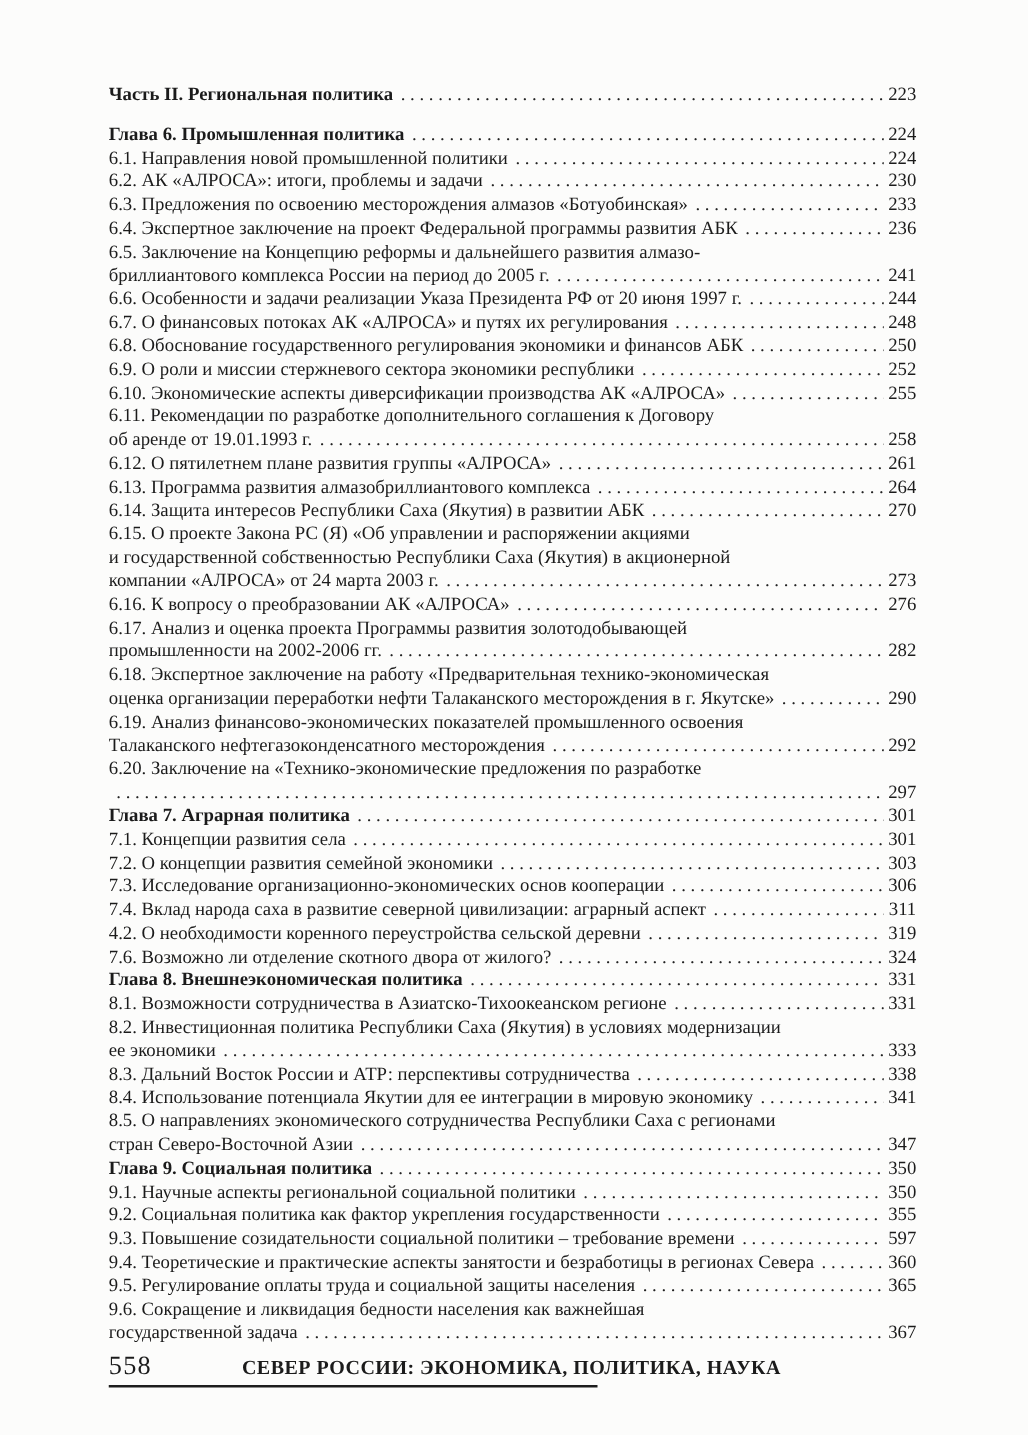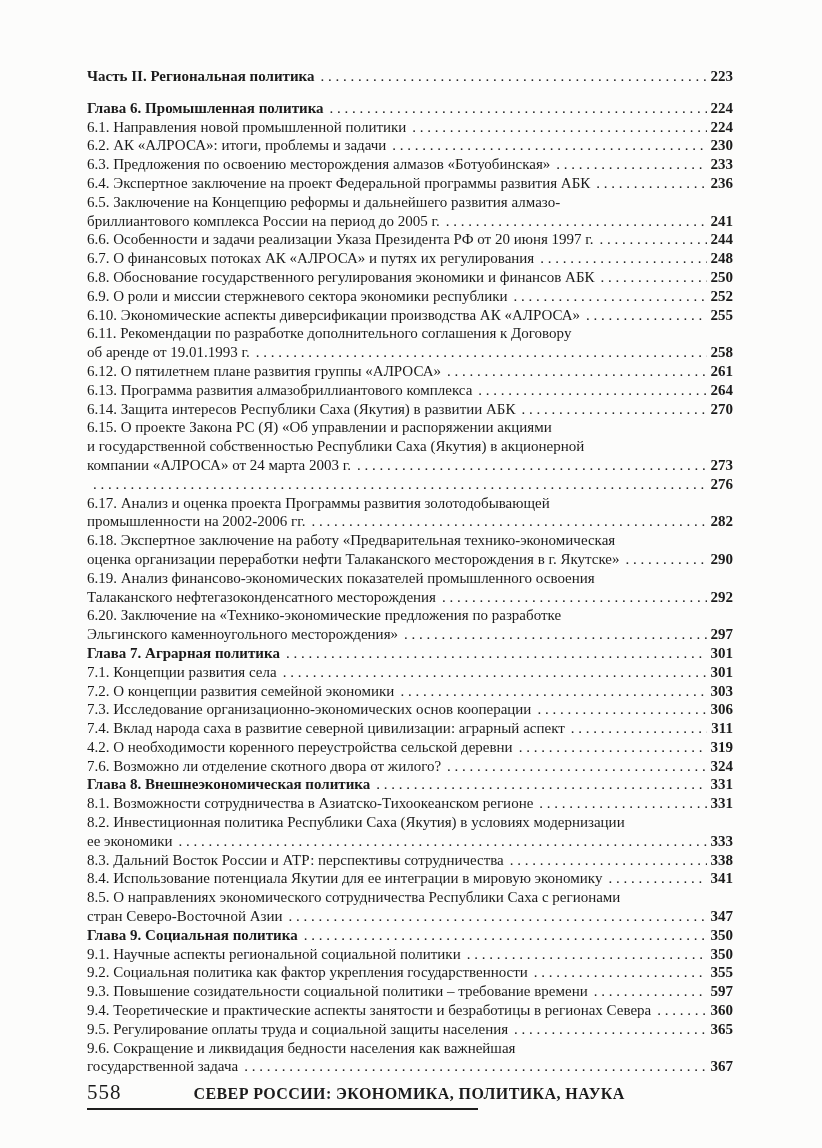--- a/index.html
+++ b/index.html
@@ -43,21 +43,21 @@
     margin: 0 4px 0 6px;
     font-weight: normal;
     color: #222;
   }
   .leader::before {
     content: ". . . . . . . . . . . . . . . . . . . . . . . . . . . . . . . . . . . . . . . . . . . . . . . . . . . . . . . . . . . . . . . . . . . . . . . . . . . . . . . . . . . . . . . . . . . . . . . .";
   }
 
   .toc-page {
     flex: 0 0 auto;
-    font-weight: bold;
+    font-weight: normal;
     white-space: nowrap;
   }
 
   .footer {
     position: absolute;
     left: 87px;
     top: 1080px;
     width: 646px;
   }
   .footer-text-row {
@@ -180,20 +180,21 @@
       </div>
       <div class="toc-line">
         <span class="toc-text">и государственной собственностью Республики Саха (Якутия) в акционерной</span>
       </div>
       <div class="toc-line">
         <span class="toc-text">компании «АЛРОСА» от 24 марта 2003 г.</span>
         <span class="leader"></span>
         <span class="toc-page">273</span>
       </div>
       <div class="toc-line">
+        <span class="toc-text">6.16. К вопросу о преобразовании АК «АЛРОСА»</span>
         <span class="leader"></span>
         <span class="toc-page">276</span>
       </div>
       <div class="toc-line">
         <span class="toc-text">6.17. Анализ и оценка проекта Программы развития золотодобывающей</span>
       </div>
       <div class="toc-line">
         <span class="toc-text">промышленности на 2002-2006 гг.</span>
         <span class="leader"></span>
         <span class="toc-page">282</span>
@@ -211,21 +212,20 @@
       </div>
       <div class="toc-line">
         <span class="toc-text">Талаканского нефтегазоконденсатного месторождения</span>
         <span class="leader"></span>
         <span class="toc-page">292</span>
       </div>
       <div class="toc-line">
         <span class="toc-text">6.20. Заключение на «Технико-экономические предложения по разработке</span>
       </div>
       <div class="toc-line">
-        <span class="toc-text">Эльгинского каменноугольного месторождения»</span>
         <span class="leader"></span>
         <span class="toc-page">297</span>
       </div>
       <div class="toc-line bold">
         <span class="toc-text">Глава 7. Аграрная политика</span>
         <span class="leader"></span>
         <span class="toc-page">301</span>
       </div>
       <div class="toc-line">
         <span class="toc-text">7.1. Концепции развития села</span>

